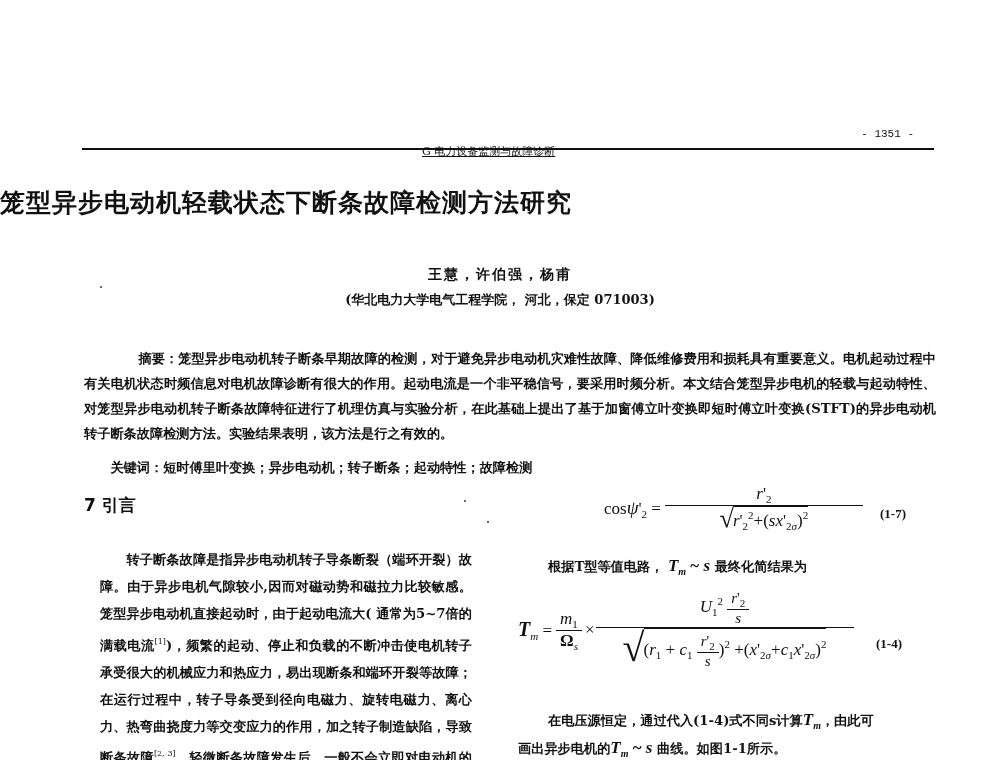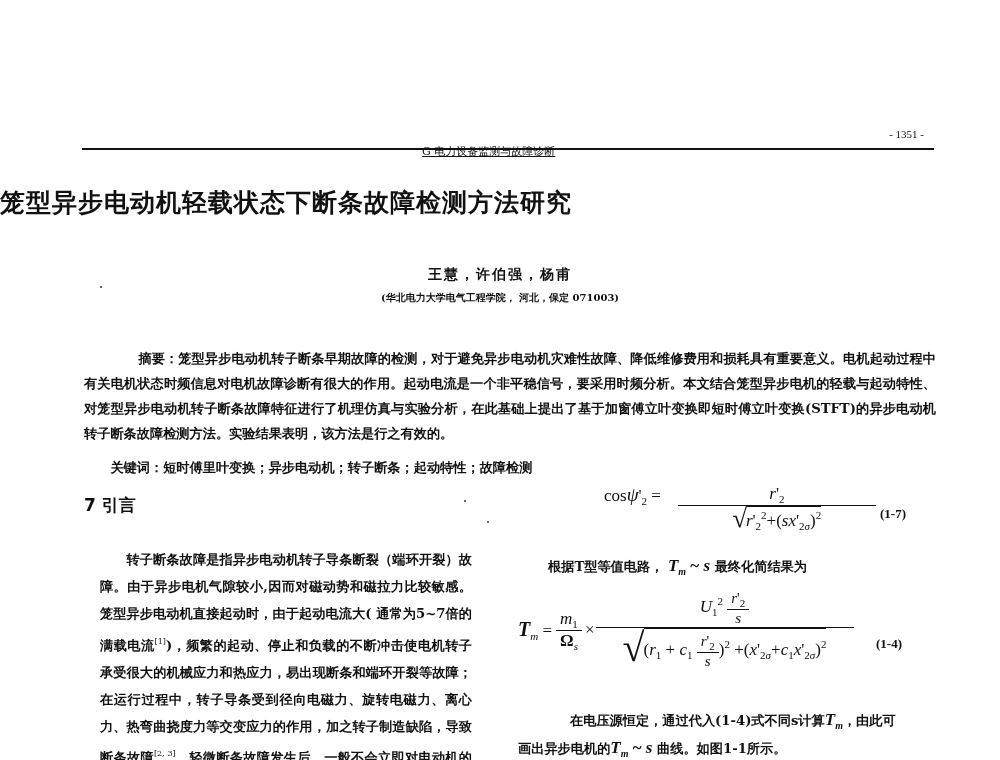--- a/index.html
+++ b/index.html
@@ -12,35 +12,35 @@
   .abs { position: absolute; }
   .running-header {
     left: 82px; top: 126px; width: 852px; height: 22px;
     border-bottom: 2px solid #111;
   }
   .rh-left {
     position: absolute; left: 340px; top: 18px;
     font-size: 11px; letter-spacing: 0px; text-decoration: underline;
   }
   .rh-right {
-    position: absolute; right: 10px; top: 2px;
-    font-size: 11px; font-family: Liberation Serif, serif;
+    position: absolute; right: 20px; top: 2px;
+    font-size: 11px; font-family: Liberation Mono, monospace;
   }
   .title {
     left: 0; width: 1000px; top: 186px; text-align: left;
     font-family: "DejaVu Sans", sans-serif; font-size: 25px; font-weight: bold;
     letter-spacing: 1px;
   }
   .authors {
     left: 0; width: 1000px; top: 266px; text-align: center;
     font-size: 14px; font-weight: bold; letter-spacing: 2px;
   }
   .affil {
     left: 0; width: 1000px; top: 291px; text-align: center;
-    font-size: 10px; font-weight: bold;
+    font-size: 13px; font-weight: bold;
   }
   .abstract {
     left: 84px; top: 346px; width: 852px;
     font-size: 13.2px; line-height: 25px; font-weight: bold;
     text-align: justify;
   }
   .abstract .lbl { font-weight: bold; margin-left: 28px; }
   .abstract p { margin: 0; text-indent: 2em; }
   .keywords {
     left: 84px; top: 459px; width: 852px;
@@ -102,21 +102,21 @@
 
 <div class="abs left-col">
   <p><span>转子断条故障是指异步电动机转子导条断裂（端环开裂）故障。由于异步电机气隙较小,因而对磁动势和磁拉力比较敏感。笼型异步电动机直接起动时，由于起动电流大( 通常为5~7倍的满载电流</span><sup class="ref">[1]</sup><span>)，频繁的起动、停止和负载的不断冲击使电机转子承受很大的机械应力和热应力，易出现断条和端环开裂等故障；在运行过程中，转子导条受到径向电磁力、旋转电磁力、离心力、热弯曲挠度力等交变应力的作用，加之转子制造缺陷，导致断条故障</span><sup class="ref">[2, 3]</sup><span>。轻微断条故障发生后，一般不会立即对电动机的运行产生很大影响，但随着电</span></p>
 </div>
 
 <div class="abs dot" style="left:464px;top:500px;"></div>
 <div class="abs dot" style="left:487px;top:521px;"></div>
 <div class="abs dot" style="left:100px;top:286px;"></div>
 
 <div class="abs eq" style="left:604px;top:484px;">
-  <span style="display:inline-flex;gap:13px;">
+  <span style="display:inline-flex;align-items:center;">
     <span style="margin-right:4px;">cos<i style="font-size:19px;">ψ</i>'<span class="sub">2</span> =</span>
     <span class="frac">
       <span class="num" style="min-width:190px;text-align:center;"><i>r</i>'<span class="sub">2</span></span>
       <span class="den">
         <span class="sqrt">
             <span class="rad">√</span>
             <span class="body"><i>r</i>'<span class="sub">2</span><span class="sup">2</span>+(<i>sx</i>'<span class="sub">2<i>σ</i></span>)<span class="sup">2</span></span>
           </span>
       </span>
     </span>
@@ -156,19 +156,19 @@
               </span>)<span class="sup">2</span>
           +(<i>x</i>'<span class="sub">2<i>σ</i></span>+<i>c</i><span class="sub">1</span><i>x</i>'<span class="sub">2<i>σ</i></span>)<span class="sup">2</span>
         </span>
           </span>
       </span>
     </span>
   </span>
 </div>
 <div class="abs eq-num" style="left:876px;top:636px;">(1-4)</div>
 
-<div class="abs right-text" style="left:548px;top:710px;margin-left:22px;">
+<div class="abs right-text" style="left:548px;top:710px;">
   <span>在电压源恒定，通过代入(1-4)式不同s计算</span><span class="math-i">T</span><span class="math-sub">m</span><span>，由此可</span>
 </div>
 <div class="abs right-text" style="left:518px;top:738px;">
   <span>画出异步电机的</span><span class="math-i">T</span><span class="math-sub">m</span><span class="math-i" style="font-style:normal;"> ~ </span><span class="math-i">s</span>
   <span>曲线。如图1-1所示。</span>
 </div>
 
 </body></html>

